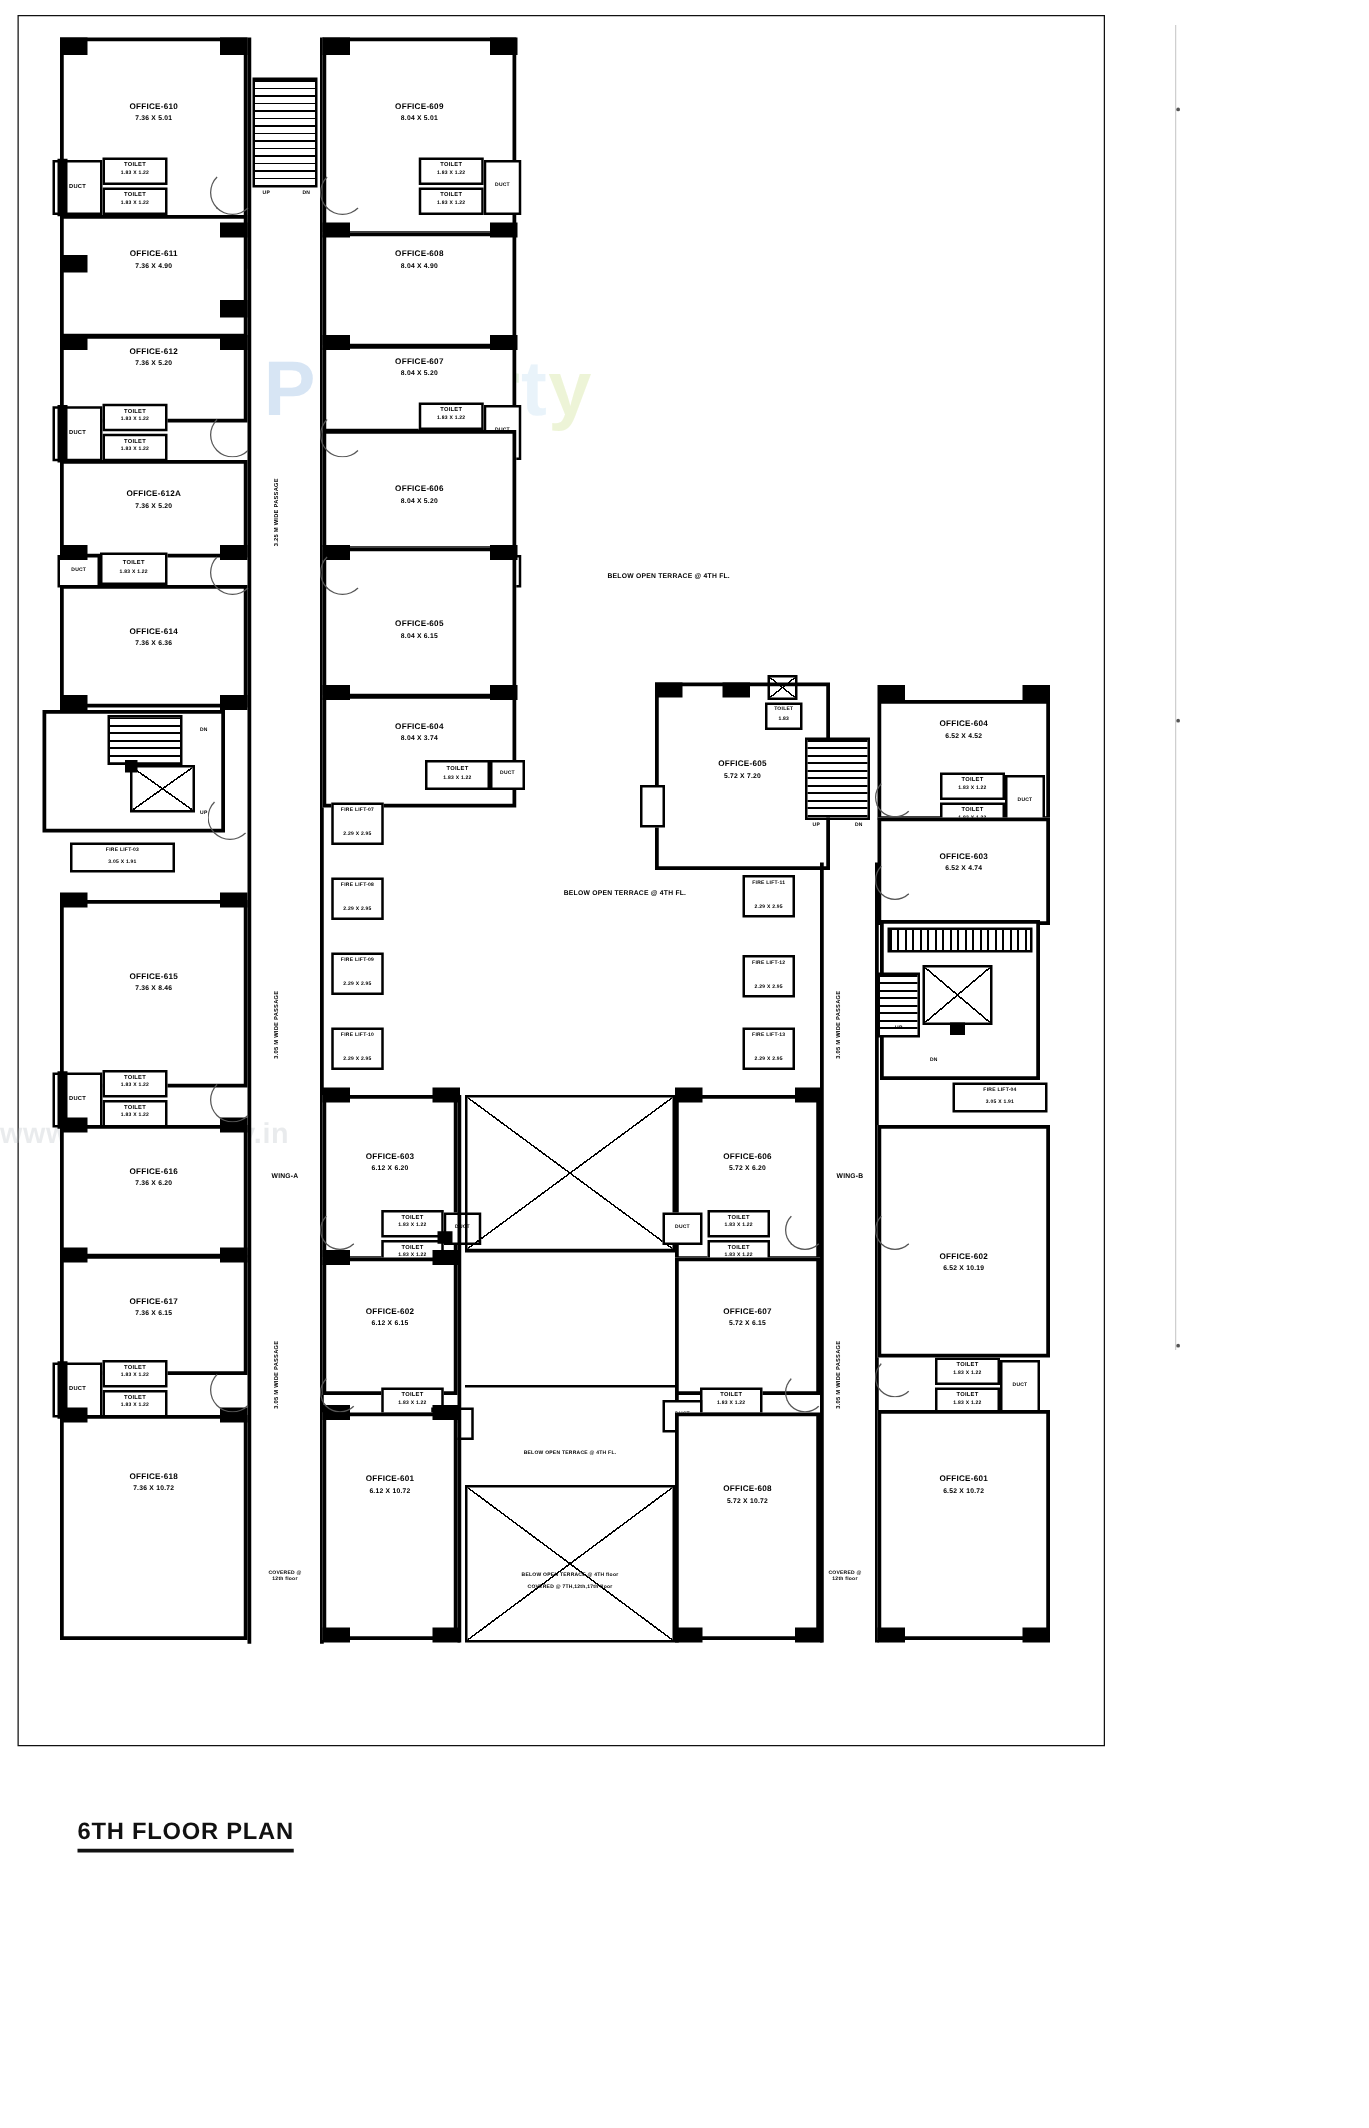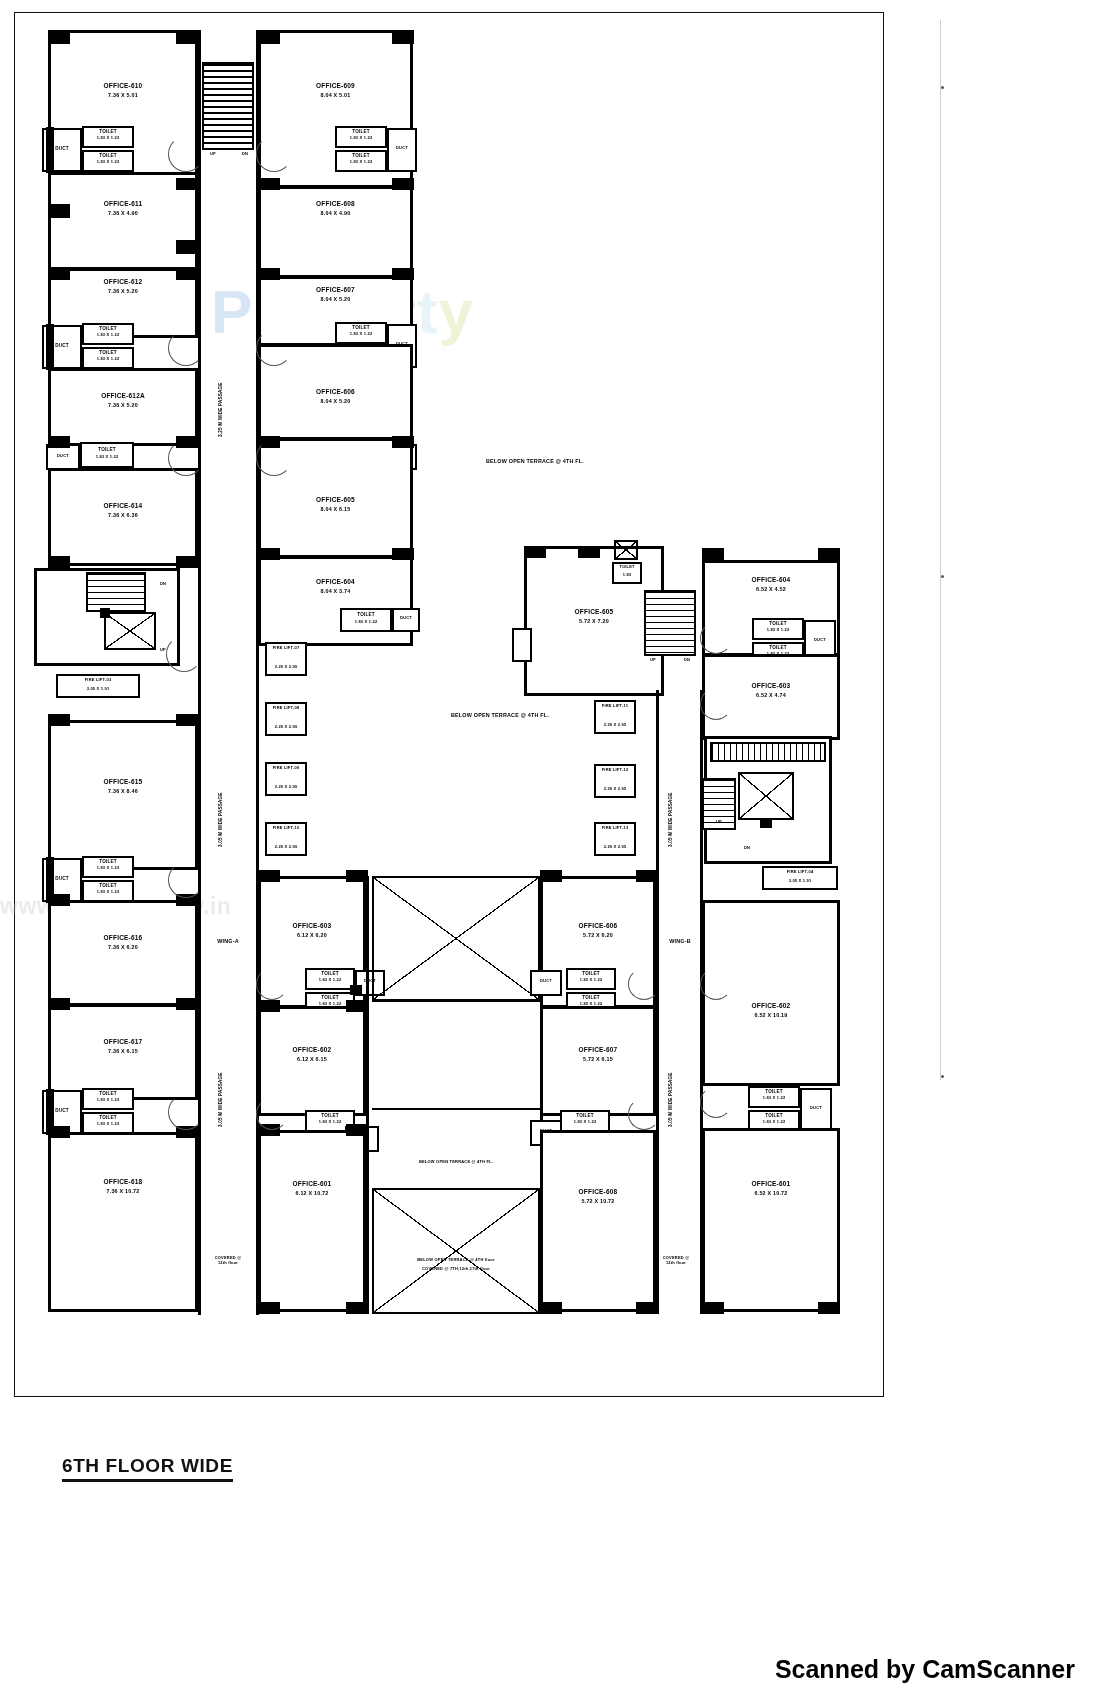--- a/index.html
+++ b/index.html
@@ -466,21 +466,20 @@
   <div class="swing" style="left:256px;top:440px;width:34px;height:34px;"></div>
   <div class="swing" style="left:256px;top:968px;width:30px;height:30px;"></div>
   <div class="swing" style="left:256px;top:1098px;width:30px;height:30px;"></div>
   <div class="swing" style="left:628px;top:968px;width:30px;height:30px;"></div>
   <div class="swing" style="left:628px;top:1098px;width:30px;height:30px;"></div>
   <div class="swing" style="left:700px;top:968px;width:30px;height:30px;"></div>
   <div class="swing" style="left:700px;top:1086px;width:30px;height:30px;"></div>
   <div class="swing" style="left:700px;top:622px;width:30px;height:30px;"></div>
   <div class="swing" style="left:700px;top:688px;width:30px;height:30px;"></div>
 
-  <div class="title" style="left:62px;top:1455px;">6TH FLOOR WIDE</div>
+  <div class="title" style="left:62px;top:1455px;">6TH FLOOR PLAN</div>
 
   <div class="edge-line" style="left:940px;top:20px;width:1px;height:1060px;"></div>
   <div class="dot" style="left:941px;top:86px;"></div>
   <div class="dot" style="left:941px;top:575px;"></div>
   <div class="dot" style="left:941px;top:1075px;"></div>
 
-  <div class="scan">Scanned by CamScanner</div>
 </div>
 
 </body></html>

